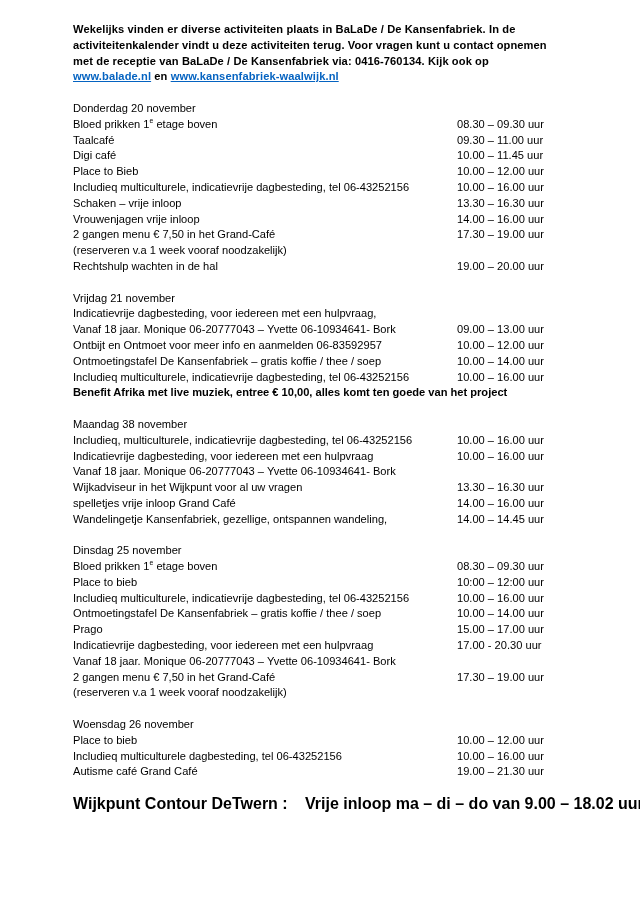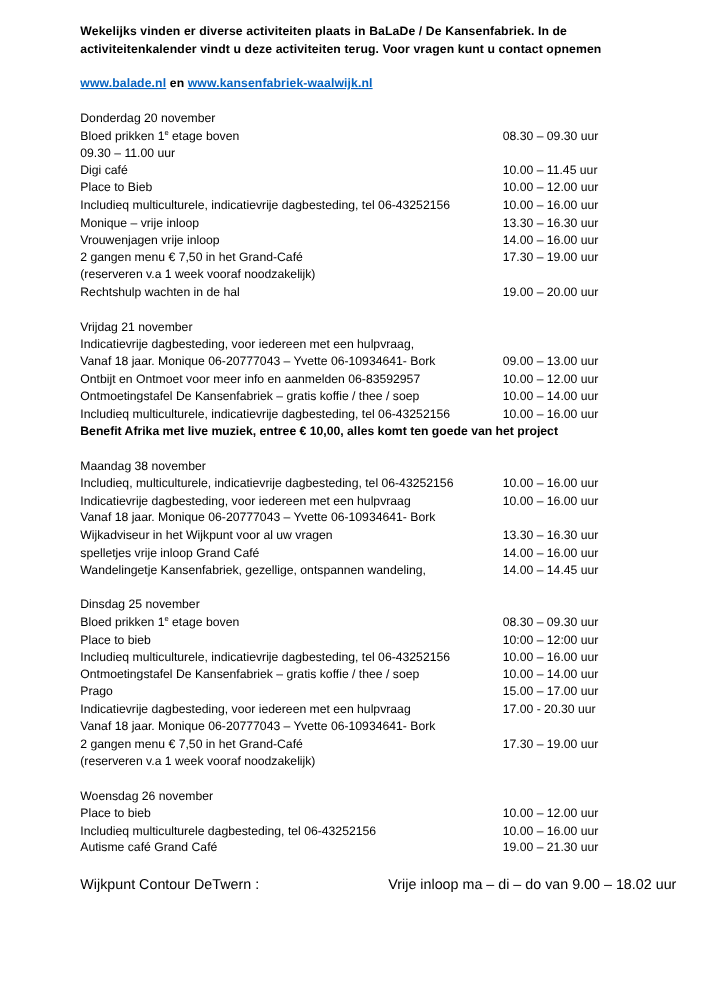--- a/index.html
+++ b/index.html
@@ -66,23 +66,22 @@
   .row.bold .time {
     font-weight: bold;
   }
   .row.wide .label {
     width: auto;
     flex: 0 0 auto;
   }
   .footer {
     display: flex;
     line-height: 15.8px;
-    font-size: 13px;
-    font-weight: normal;
-    gap: 48px;
+    font-size: 16px;
+    font-weight: bold;
   }
   .footer .f-left {
     width: 232px;
     flex: 0 0 232px;
     white-space: nowrap;
   }
   .footer .f-right {
     white-space: nowrap;
   }
   sup {
@@ -92,49 +91,50 @@
   }
 </style>
 </head>
 <body>
 
 <div class="page">
 
   <p class="intro">
     <span>Wekelijks vinden er diverse activiteiten plaats in BaLaDe / De Kansenfabriek. In de</span><br>
     <span>activiteitenkalender vindt u deze activiteiten terug. Voor vragen kunt u contact opnemen</span><br>
-    <br>
+    <span>met de receptie van BaLaDe / De Kansenfabriek via: 0416-760134. Kijk ook op</span><br>
     <a class="link" href="#">www.balade.nl</a><span>&nbsp;</span><span>en</span>&nbsp;<a class="link" href="#">www.kansenfabriek-waalwijk.nl</a>
   </p>
 
   <div id="days-container">
       <div class="spacer"></div>
       <div class="day">
         <div class="day-title">Donderdag 20 november</div>
         <div class="row">
           <div class="label"><span>Bloed prikken 1</span><sup>e</sup><span> etage boven</span></div>
           <div class="time">08.30 – 09.30 uur</div>
         </div>
         <div class="row">
+          <div class="label">Taalcafé</div>
           <div class="time">09.30 – 11.00 uur</div>
         </div>
         <div class="row">
           <div class="label">Digi café</div>
           <div class="time">10.00 – 11.45 uur</div>
         </div>
         <div class="row">
           <div class="label">Place to Bieb</div>
           <div class="time">10.00 – 12.00 uur</div>
         </div>
         <div class="row">
           <div class="label">Includieq multiculturele, indicatievrije dagbesteding, tel 06-43252156</div>
           <div class="time">10.00 – 16.00 uur</div>
         </div>
         <div class="row">
-          <div class="label">Monique – vrije inloop</div>
+          <div class="label">Schaken – vrije inloop</div>
           <div class="time">13.30 – 16.30 uur</div>
         </div>
         <div class="row">
           <div class="label">Vrouwenjagen vrije inloop</div>
           <div class="time">14.00 – 16.00 uur</div>
         </div>
         <div class="row">
           <div class="label">2 gangen menu € 7,50  in het Grand-Café</div>
           <div class="time">17.30 – 19.00 uur</div>
         </div>

